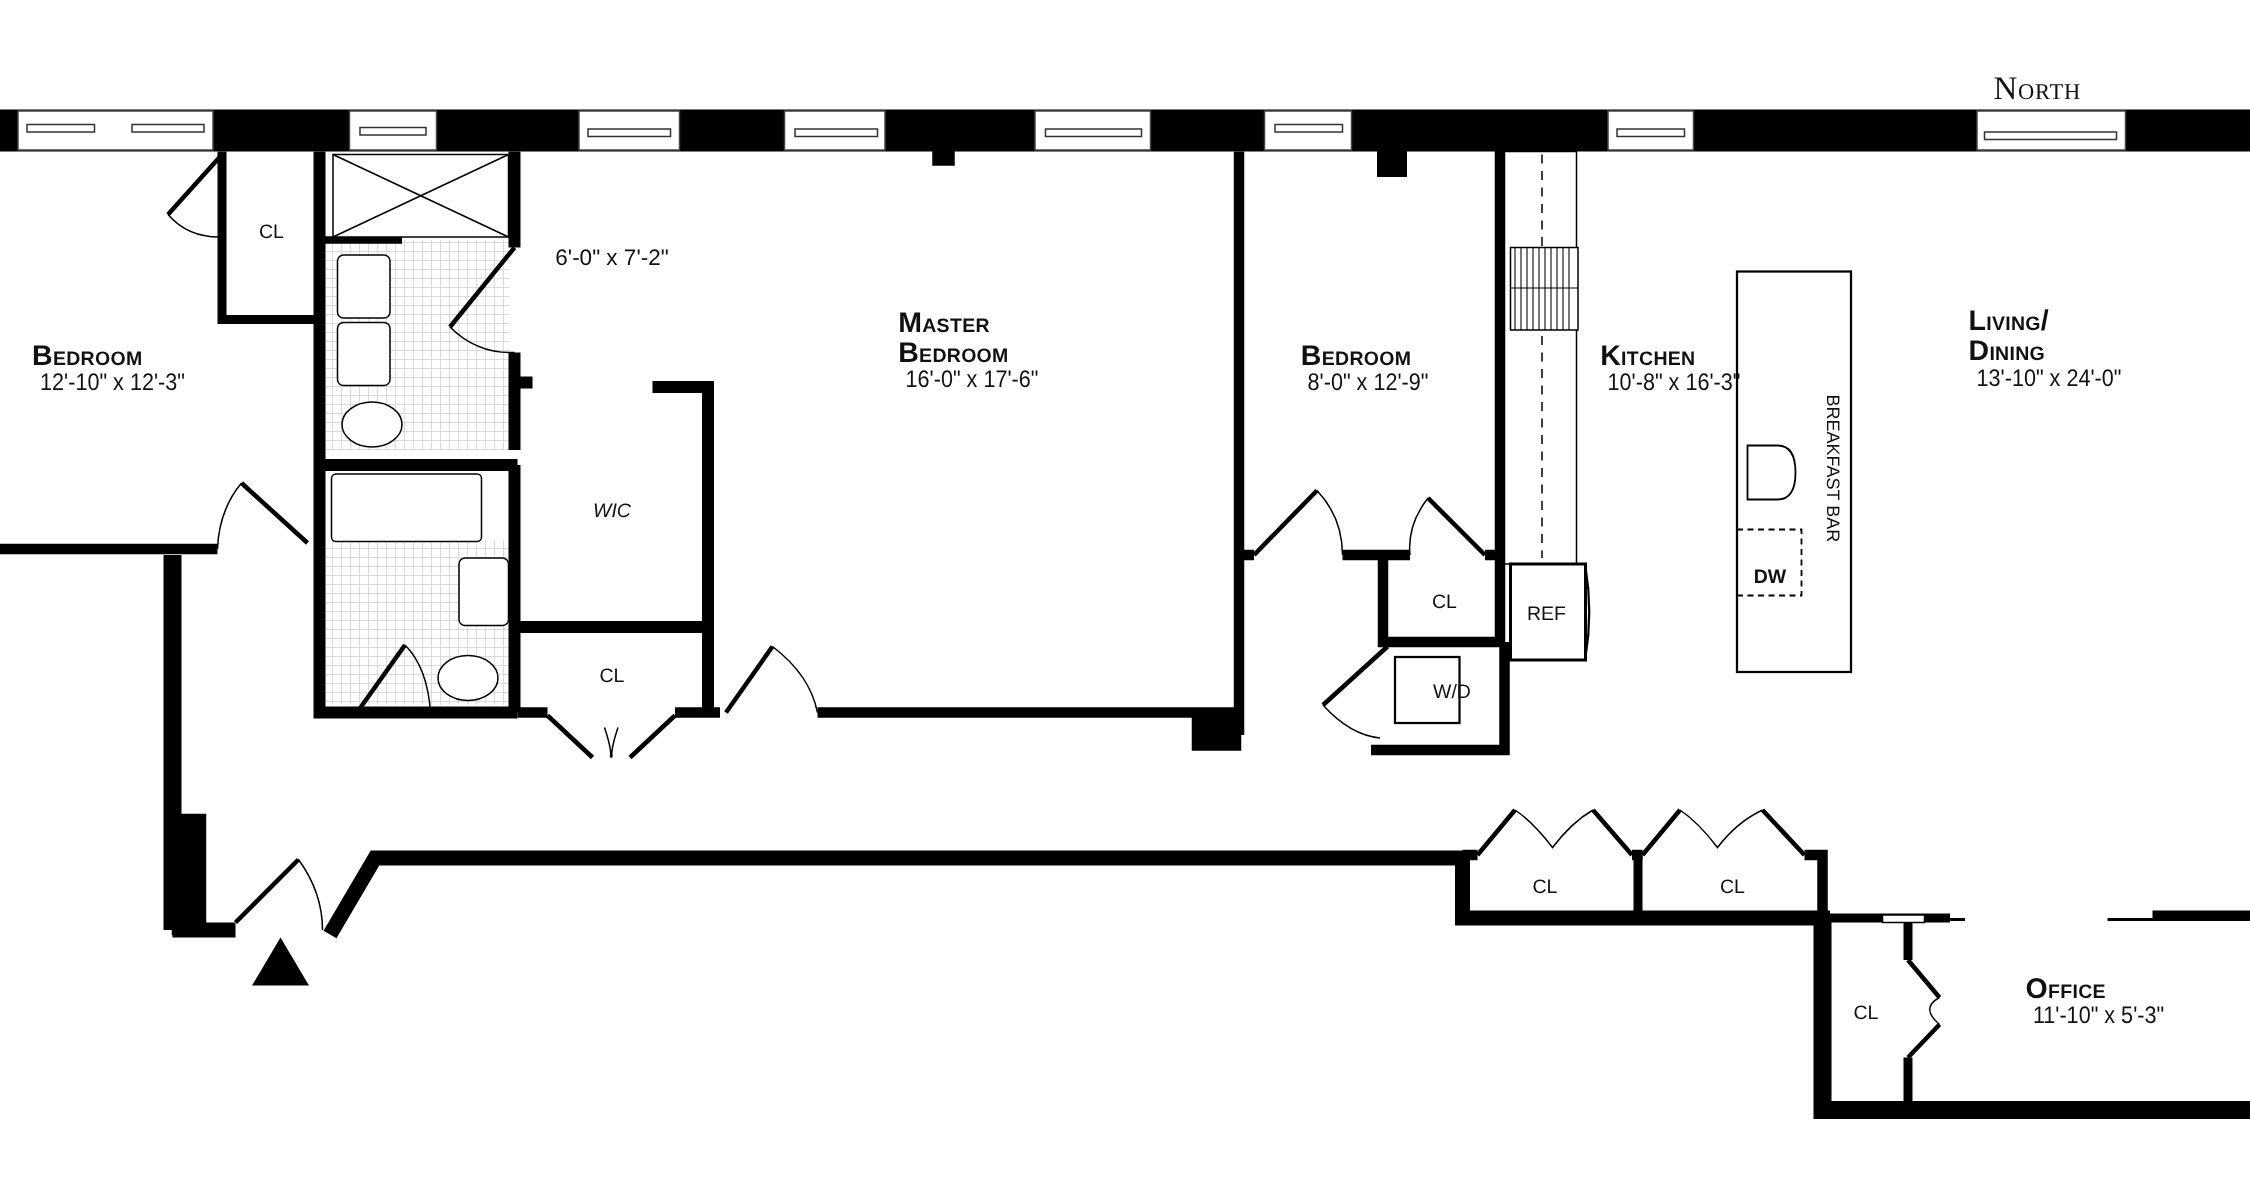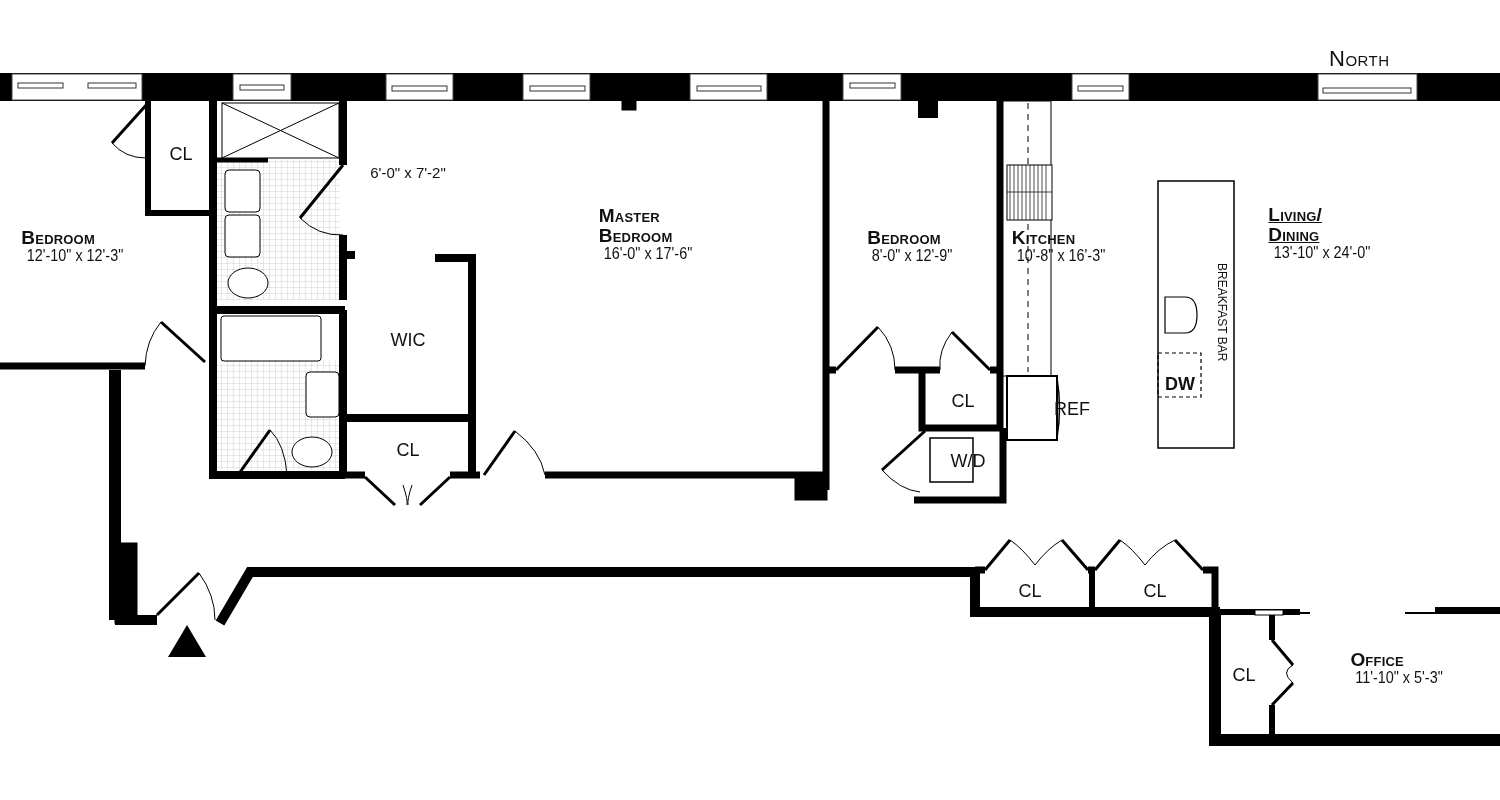--- a/index.html
+++ b/index.html
@@ -1,22 +1,22 @@
 <!DOCTYPE html>
 <html><head>
 <meta charset="utf-8">
 <style>
   html,body{margin:0;padding:0;background:#fff;}
   body{width:1500px;height:800px;position:relative;overflow:hidden;font-family:"Liberation Sans",sans-serif;color:#111;}
   svg#plan{position:absolute;left:0;top:0;}
   .lbl{position:absolute;text-align:left;white-space:nowrap;transform:translateX(-50%);line-height:1.05;}
   .room-name{font-weight:bold;font-size:19px;font-variant:small-caps;letter-spacing:0.2px;}
   .dim{font-size:16px;font-family:"Liberation Sans",sans-serif;transform:scaleX(0.9);display:inline-block;}
-  .small{position:absolute;font-size:18px;transform:translate(-50%,-50%);white-space:nowrap;}
-  .north{position:absolute;font-size:22px;font-variant:small-caps;letter-spacing:0.5px;}
+  .small{position:absolute;font-size:13px;transform:translate(-50%,-50%);white-space:nowrap;}
+  .north{position:absolute;font-size:22px;font-variant:small-caps;letter-spacing:0.5px;font-family:Liberation Serif, serif;}
   .vert{position:absolute;font-size:12px;writing-mode:vertical-rl;white-space:nowrap;}
 </style>
 </head>
 <body>
 
 <svg id="plan" width="1500" height="800" viewBox="0 0 1500 800">
   <defs>
     <pattern id="tile" width="6" height="6" patternUnits="userSpaceOnUse">
       <rect width="6" height="6" fill="#fff"></rect>
       <path d="M6 0 V6 M0 6 H6" stroke="#cfcfcf" stroke-width="1"></path>
@@ -174,41 +174,41 @@
   <div class="room-name">Master</div>
   <div class="room-name">Bedroom</div>
   <div class="dim">16'-0" x 17'-6"</div>
 </div>
 
 <div class="lbl" style="left:912px;top:228px;">
   <div class="room-name">Bedroom</div>
   <div class="dim">8'-0" x 12'-9"</div>
 </div>
 
-<div class="lbl" style="left:1061px;top:228px;">
+<div class="lbl" style="left:1116px;top:228px;">
   <div class="room-name">Kitchen</div>
   <div class="dim">10'-8" x 16'-3"</div>
 </div>
 
-<div class="lbl" style="left:1322px;top:205px;text-decoration:underline;">
+<div class="lbl" style="left:1366px;top:205px;">
   <div class="room-name">Living/</div>
   <div class="room-name">Dining</div>
   <div class="dim">13'-10" x 24'-0"</div>
 </div>
 
 <div class="lbl" style="left:1367px;top:650px;margin-left:32px;">
   <div class="room-name">Office</div>
   <div class="dim">11'-10" x 5'-3"</div>
 </div>
 
 <div class="small dim" style="left:408px;top:172px;font-size:15px;">6'-0" x 7'-2"</div>
 
 <div class="small" style="left:181px;top:154px;">CL</div>
-<div class="small" style="left:408px;top:340px;">WIC</div>
+<div class="small" style="left:408px;top:340px;font-style:italic;">WIC</div>
 <div class="small" style="left:408px;top:450px;">CL</div>
 <div class="small" style="left:963px;top:401px;">CL</div>
 <div class="small" style="left:951px;top:461px;margin-left:17px;">W/D</div>
-<div class="small" style="left:1031px;top:409px;margin-left:41px;">REF</div>
+<div class="small" style="left:1031px;top:409px;">REF</div>
 <div class="small" style="left:1180px;top:384px;font-weight:bold;">DW</div>
 <div class="vert" style="left:1215px;top:263px;">BREAKFAST BAR</div>
 <div class="small" style="left:1030px;top:591px;">CL</div>
 <div class="small" style="left:1155px;top:591px;">CL</div>
 <div class="small" style="left:1244px;top:675px;">CL</div>
 
 </body></html>

